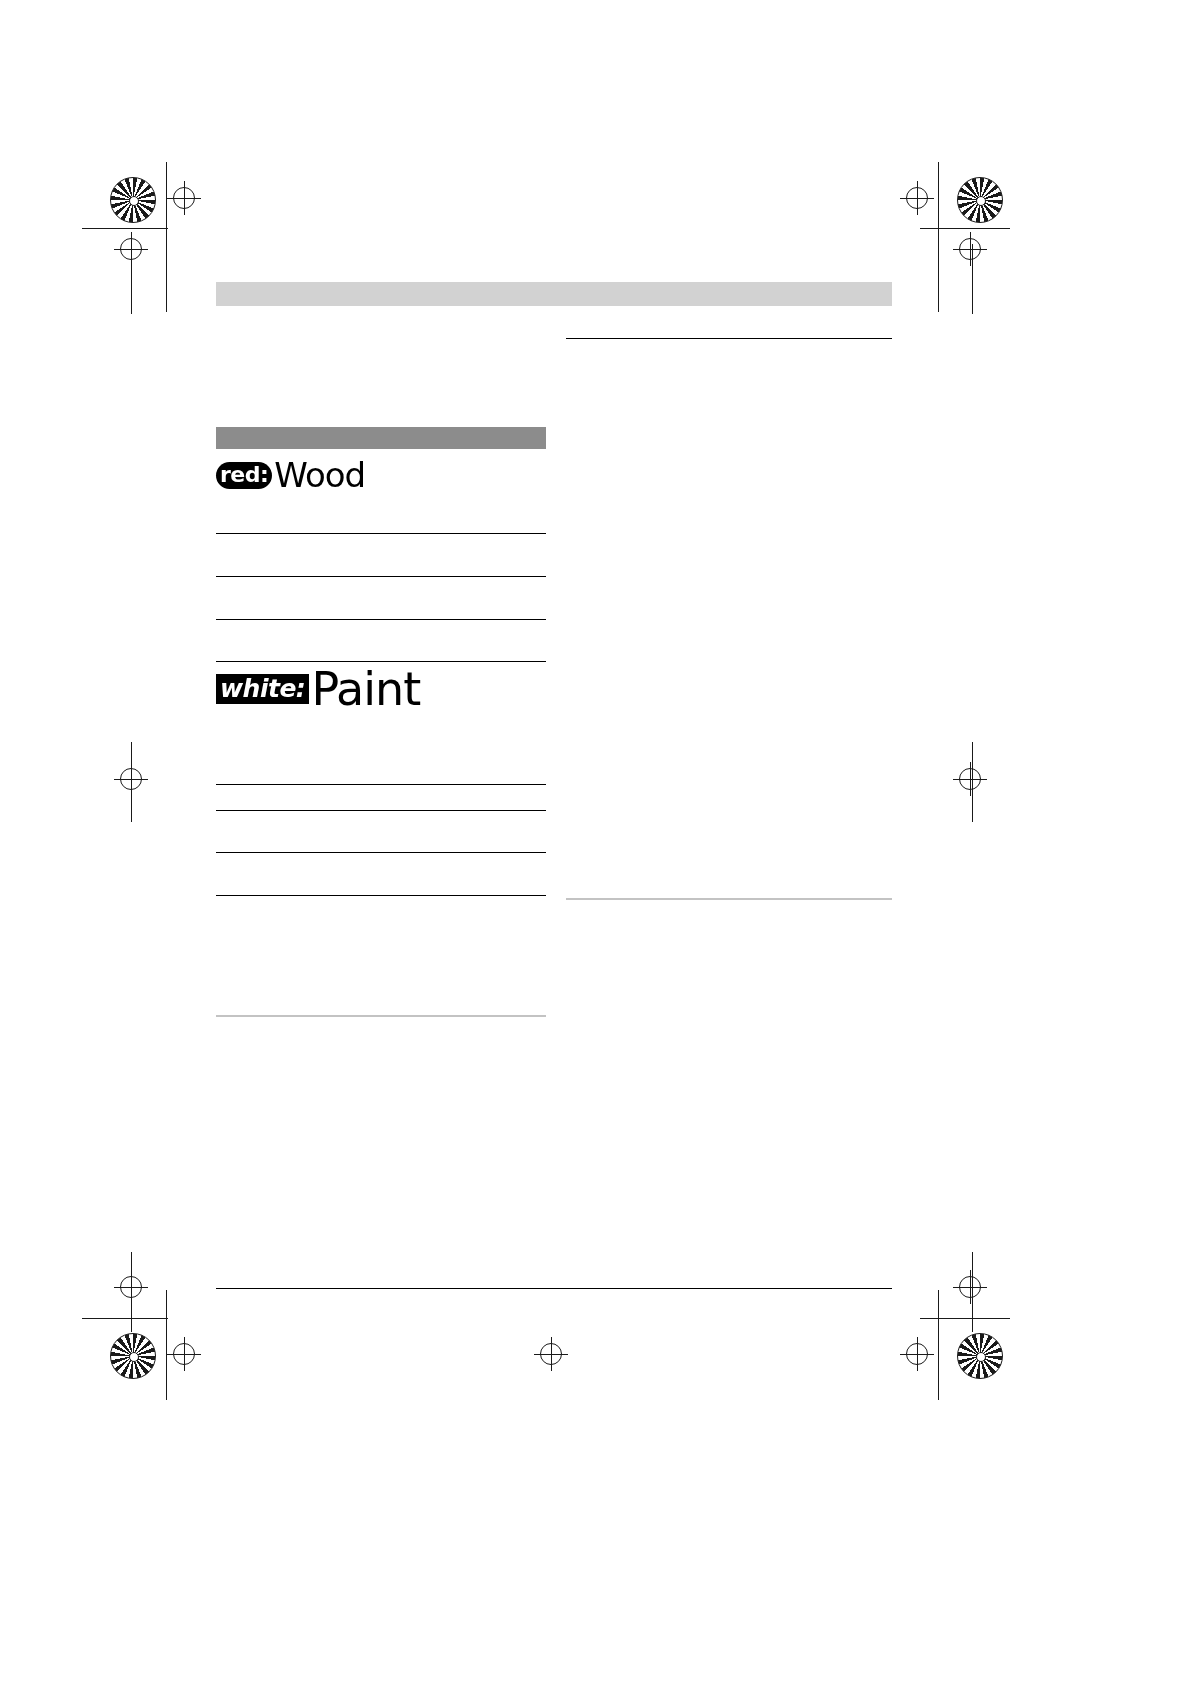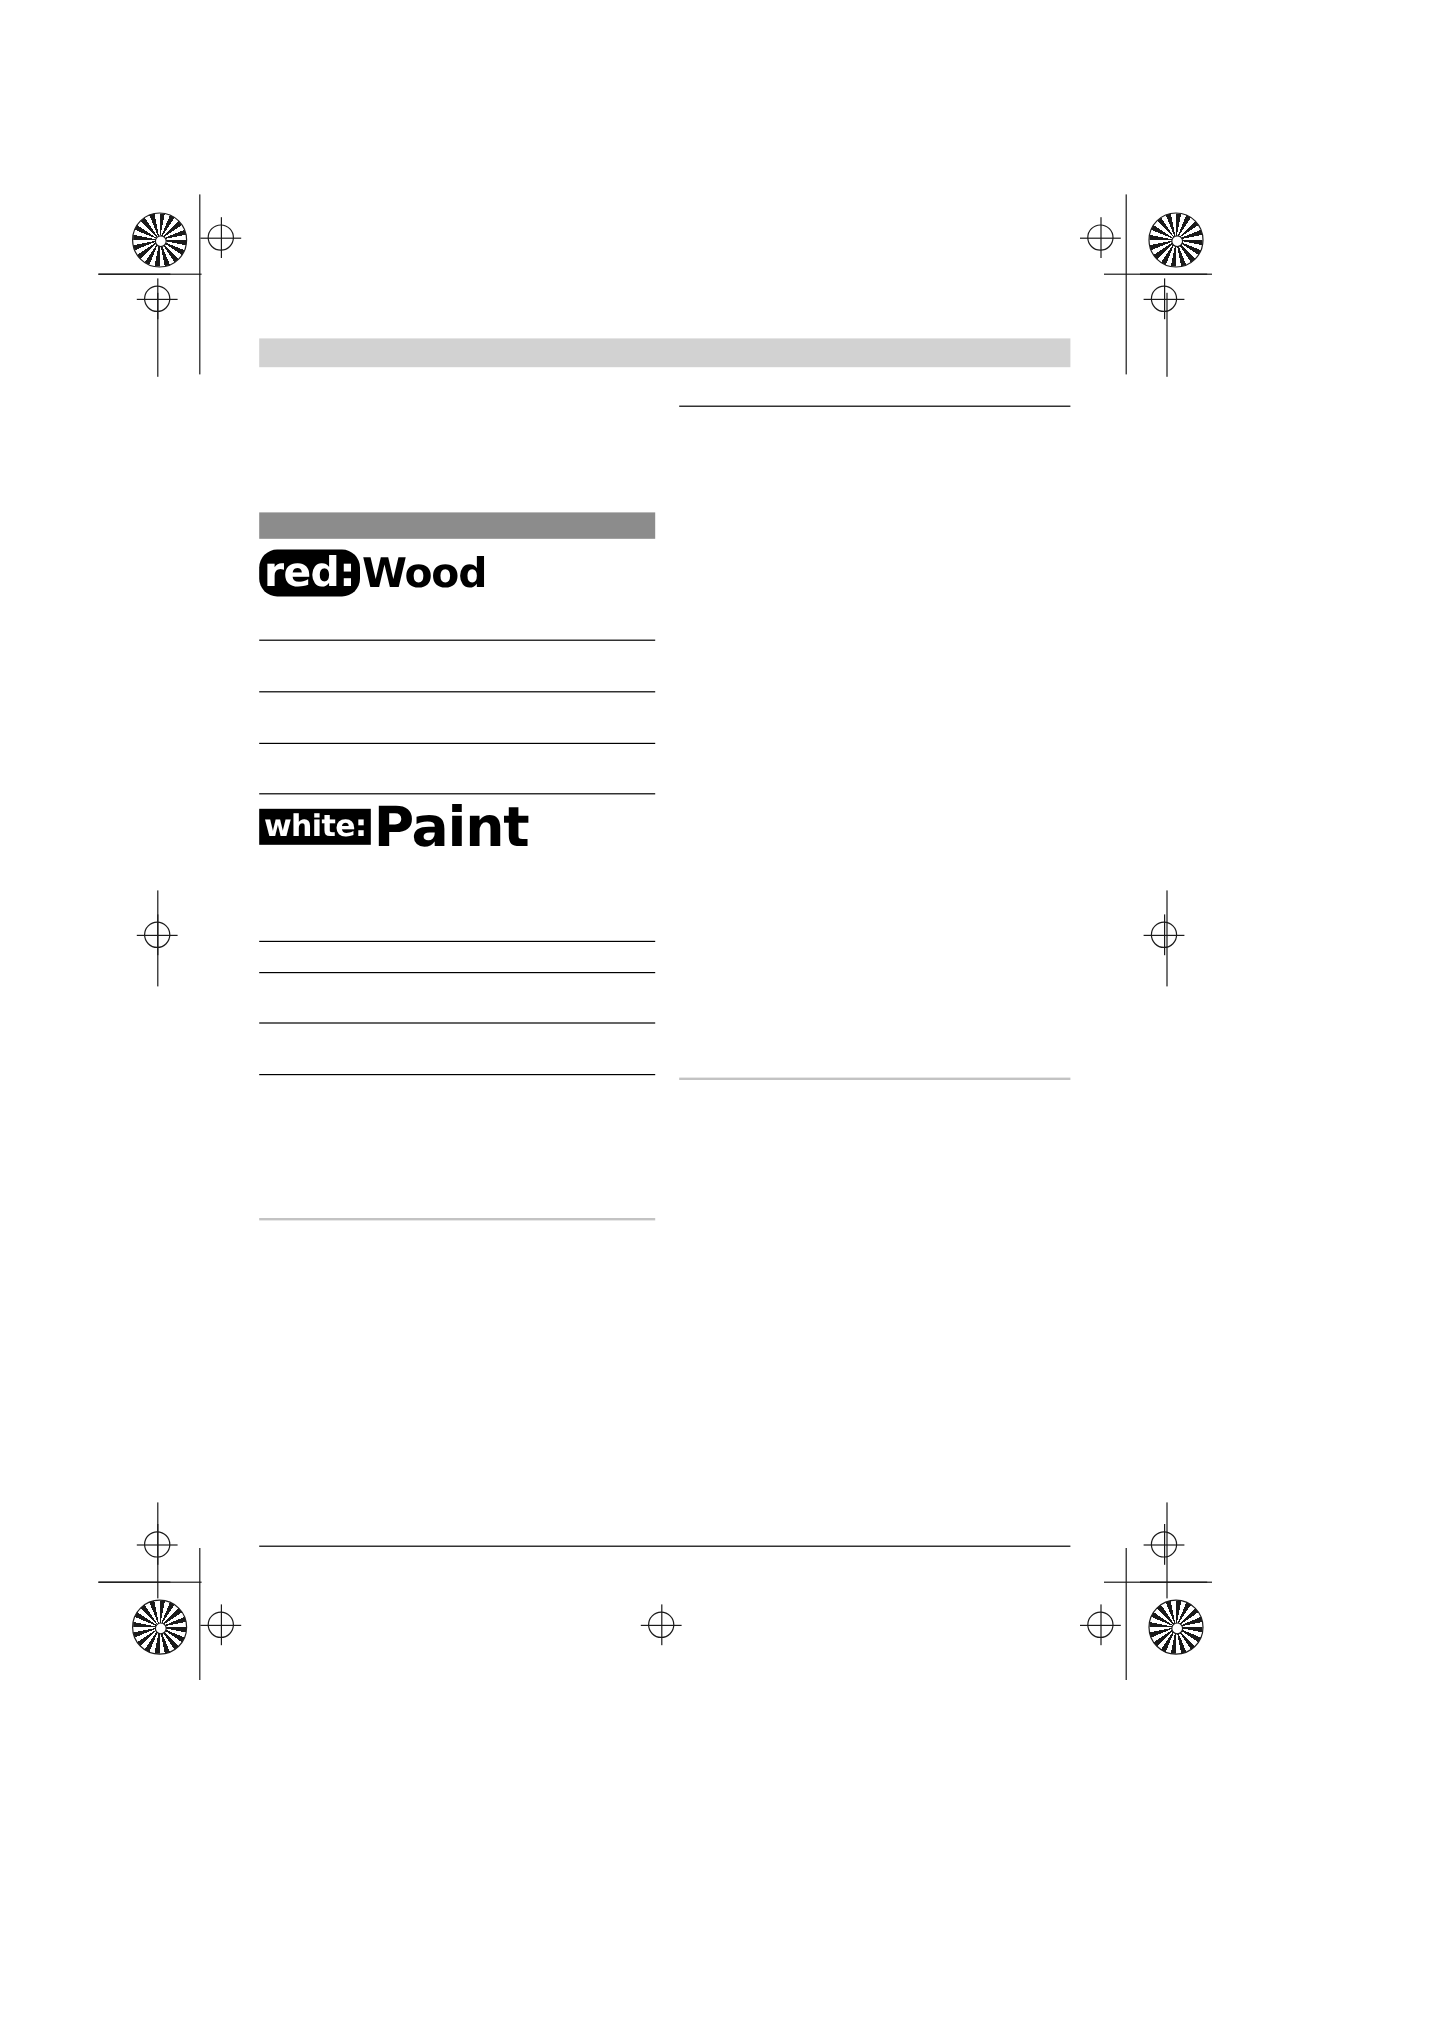--- a/index.html
+++ b/index.html
@@ -120,29 +120,29 @@
     background: #000000;
     color: #ffffff;
     font-weight: bold;
     letter-spacing: -0.5px;
     padding: 2px 4px 3px 4px;
     line-height: 1;
     font-family: "DejaVu Sans", sans-serif;
   }
   .logo .word {
     color: #000000;
-    font-weight: bold;
+    font-weight: normal;
     letter-spacing: -1px;
     line-height: 1;
     padding-left: 2px;
     font-family: "DejaVu Sans", sans-serif;
   }
-  #logo-redwood .tag { font-size: 34px; border-radius: 15px; }
+  #logo-redwood .tag { font-size: 22px; border-radius: 15px; }
   #logo-redwood .word { font-size: 34px; }
-  #logo-whitepaint .tag { font-size: 25px; }
+  #logo-whitepaint .tag { font-size: 25px; font-style: italic; }
   #logo-whitepaint .word { font-size: 46px; }
 </style>
 </head>
 <body>
 
 <div class="page">
 
   <div class="reg-mark" style="left:110px; top:177px;"></div>
   <div class="reg-mark" style="left:957px; top:177px;"></div>
   <div class="reg-mark" style="left:110px; top:1333px;"></div>

